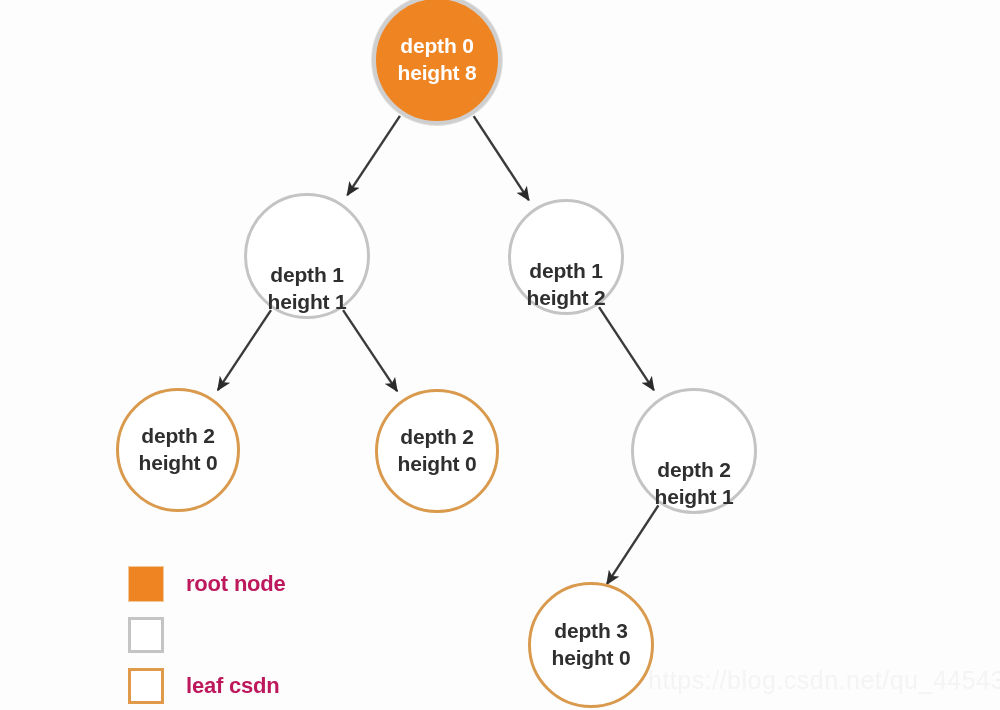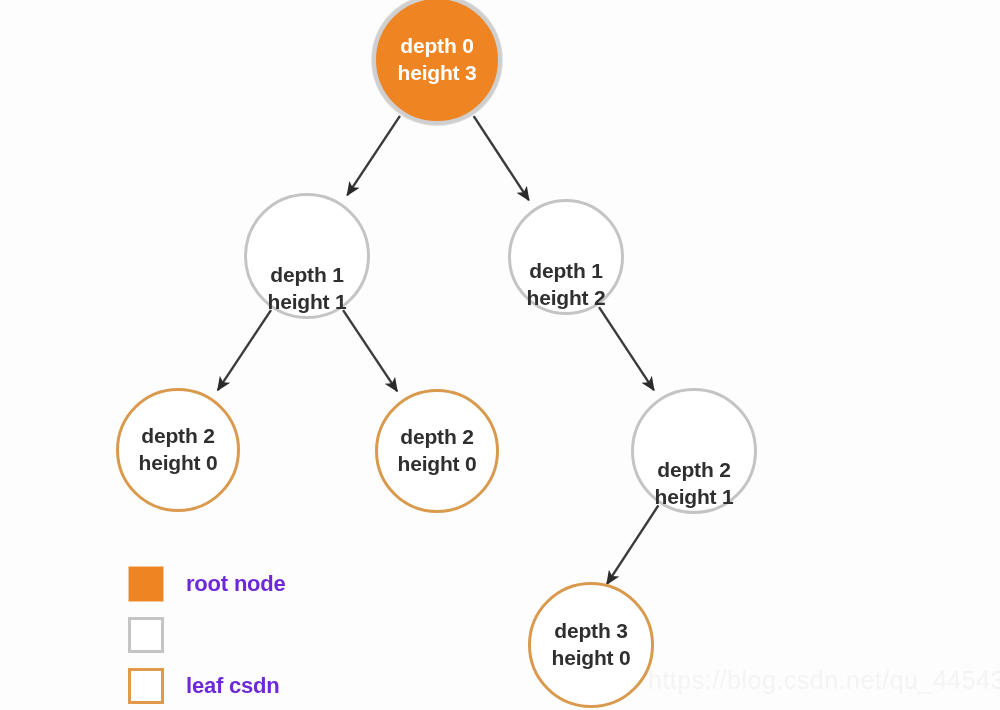--- a/index.html
+++ b/index.html
@@ -71,21 +71,21 @@
     box-sizing: border-box;
     margin-right: 22px;
     flex: 0 0 auto;
   }
   .swatch-root { background: #ef8423; border: 1px solid #f0c89a; }
   .swatch-inner { background: #ffffff; border: 3px solid #c4c4c4; }
   .swatch-leaf { background: #ffffff; border: 3px solid #e19a4a; }
   .legend-label {
     font-size: 22px;
     font-weight: bold;
-    color: #6d28d9;
+    color: #be185d;
     letter-spacing: -0.2px;
   }
   #watermark {
     position: absolute;
     left: 648px;
     top: 666px;
     font-size: 25px;
     color: #f4f4f4;
     letter-spacing: 0.5px;
     white-space: nowrap;
@@ -108,21 +108,21 @@
         <line x1="473.70402886463967" y1="116.05188904134897" x2="528.7481498090224" y2="200.1115155998249" stroke="#3a3a3a" stroke-width="2.4" marker-end="url(#arrowhead)"></line>
         <line x1="271.0088975934549" y1="310.12615400674224" x2="217.86706728109613" y2="390.0448755617624" stroke="#3a3a3a" stroke-width="2.4" marker-end="url(#arrowhead)"></line>
         <line x1="343.0555127546399" y1="310.08326913195987" x2="397.0615858717835" y2="391.09237880767523" stroke="#3a3a3a" stroke-width="2.4" marker-end="url(#arrowhead)"></line>
         <line x1="599.0433393172079" y1="307.0813111526432" x2="653.7972704973971" y2="390.06773809761745" stroke="#3a3a3a" stroke-width="2.4" marker-end="url(#arrowhead)"></line>
         <line x1="658.3985855809148" y1="505.3832629708861" x2="606.9831269629726" y2="583.9234123557741" stroke="#3a3a3a" stroke-width="2.4" marker-end="url(#arrowhead)"></line>
       </g>
   </svg>
 
   <div class="node node-root" id="node-n0" style="left: 372px; top: -5px; width: 130px; height: 130px;">
     <span class="ln">depth 0</span>
-    <span class="ln">height 3</span>
+    <span class="ln">height 8</span>
   </div>
 
   <div class="node node-inner" id="node-n1" style="left: 244px; top: 193px; width: 126px; height: 126px;">
     <span class="ln">depth 1</span>
     <span class="ln">height 1</span>
   </div>
 
   <div class="node node-inner" id="node-n2" style="left: 508px; top: 199px; width: 116px; height: 116px;">
     <span class="ln">depth 1</span>
     <span class="ln">height 2</span>

